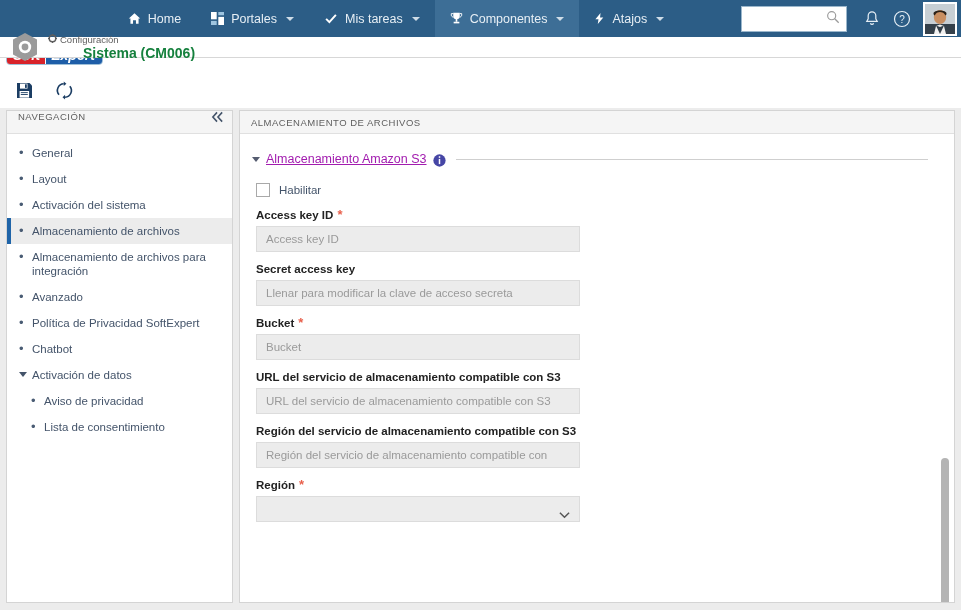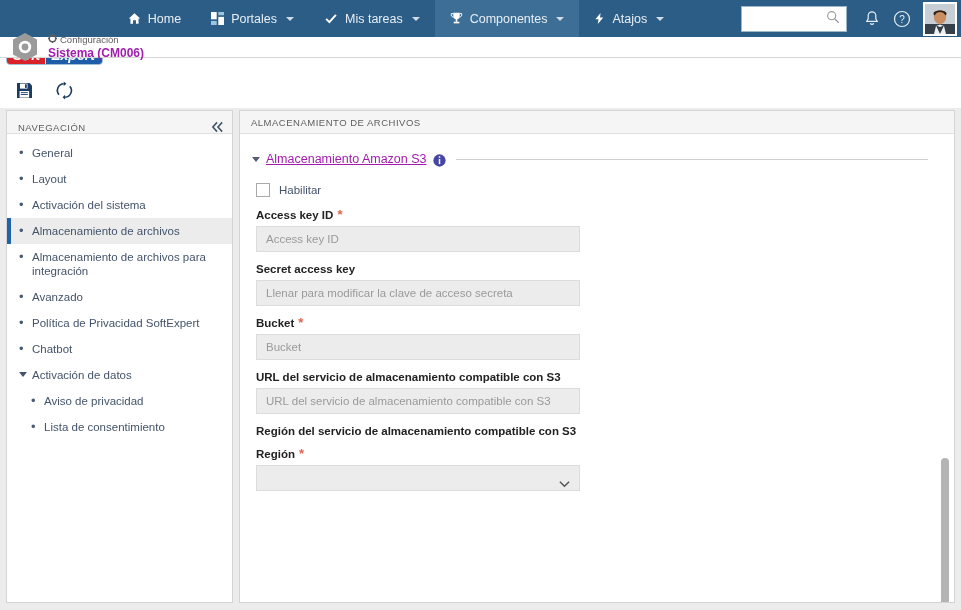--- a/index.html
+++ b/index.html
@@ -115,22 +115,23 @@
     margin-right: 9px;
     flex: none;
   }
   .title-texts { display: flex; flex-direction: column; justify-content: center; }
   .t-small {
     font-size: 9.5px; color: #5e5e5e;
     display: flex; align-items: center; gap: 3px;
     line-height: 11px;
   }
   .t-big {
-    font-size: 12px; color: #a21caf; font-weight: bold;
+    font-size: 14px; color: #15803d; font-weight: bold;
     line-height: 16px;
+    margin-left: 35px;
   }
 
   
   #toolbar {
     position: absolute; top: 77px; left: 0;
     width: 961px; height: 31px;
     background: #ffffff;
     display: flex; align-items: center;
     padding-left: 12px; gap: 16px;
   }
@@ -155,21 +156,21 @@
     width: 227px;
     background: #ffffff;
     border: 1px solid #d4d4d4;
     display: flex; flex-direction: column;
     flex: none;
   }
   .side-head {
     height: 23px;
     background: #f5f5f5;
     border-bottom: 1px solid #e0e0e0;
-    display: flex; align-items: flex-end;
+    display: flex; align-items: flex-start;
     justify-content: space-between;
     padding: 0 8px 0 11px;
   }
   .side-head-label {
     font-size: 9.5px; color: #5e5e5e;
     letter-spacing: .5px;
   }
   .collapse-btn { cursor: pointer; display: flex; align-items: center; }
   .side-list { padding-top: 6px; }
   .sideitem {
@@ -616,20 +617,21 @@
           <div class="fld-label">
             <span>URL del servicio de almacenamiento compatible con  S3</span>
           </div>
           <input class="fld-input" placeholder="URL del servicio de almacenamiento compatible con S3" style="">
         </div>
 
         <div class="field">
           <div class="fld-label">
             <span>Región del servicio de almacenamiento compatible con  S3</span>
           </div>
+          <input class="fld-input" placeholder="Región del servicio de almacenamiento compatible con" style="">
         </div>
 
         <div class="field">
           <div class="fld-label">
             <span>Región</span>
             <span class="req">*</span>
           </div>
           <div class="select-wrap">
             <select class="fld-select">
               <option></option>

